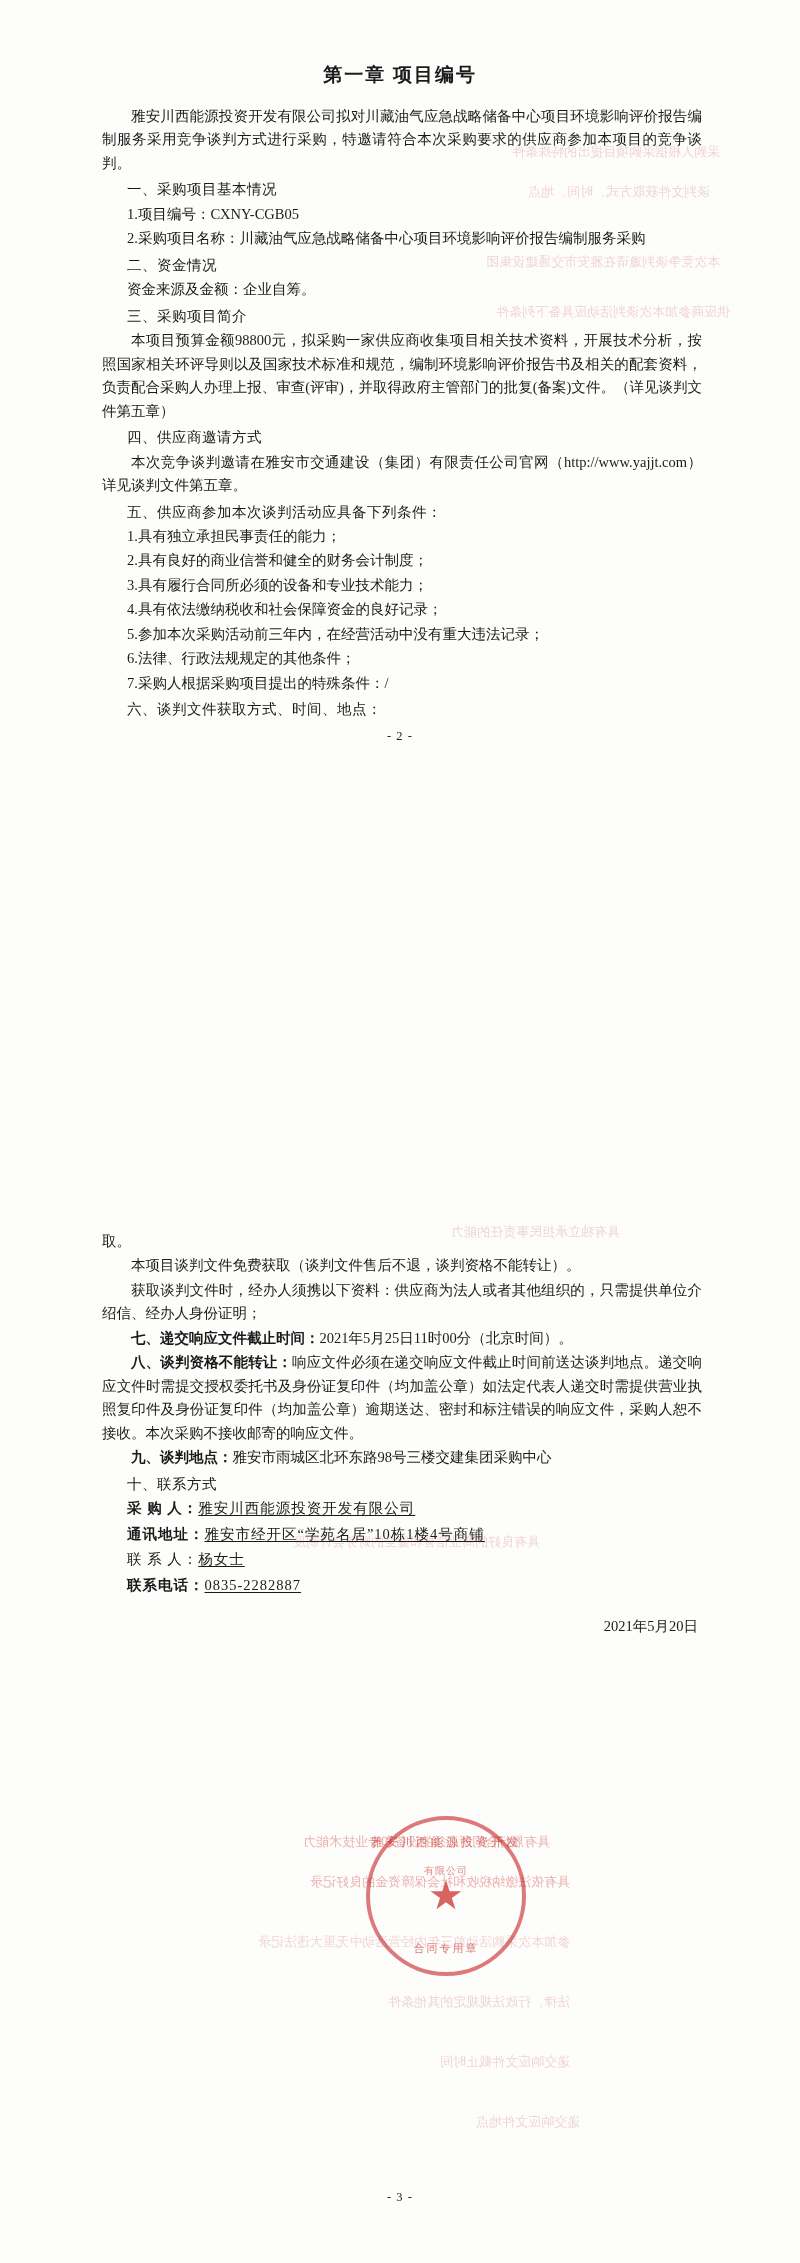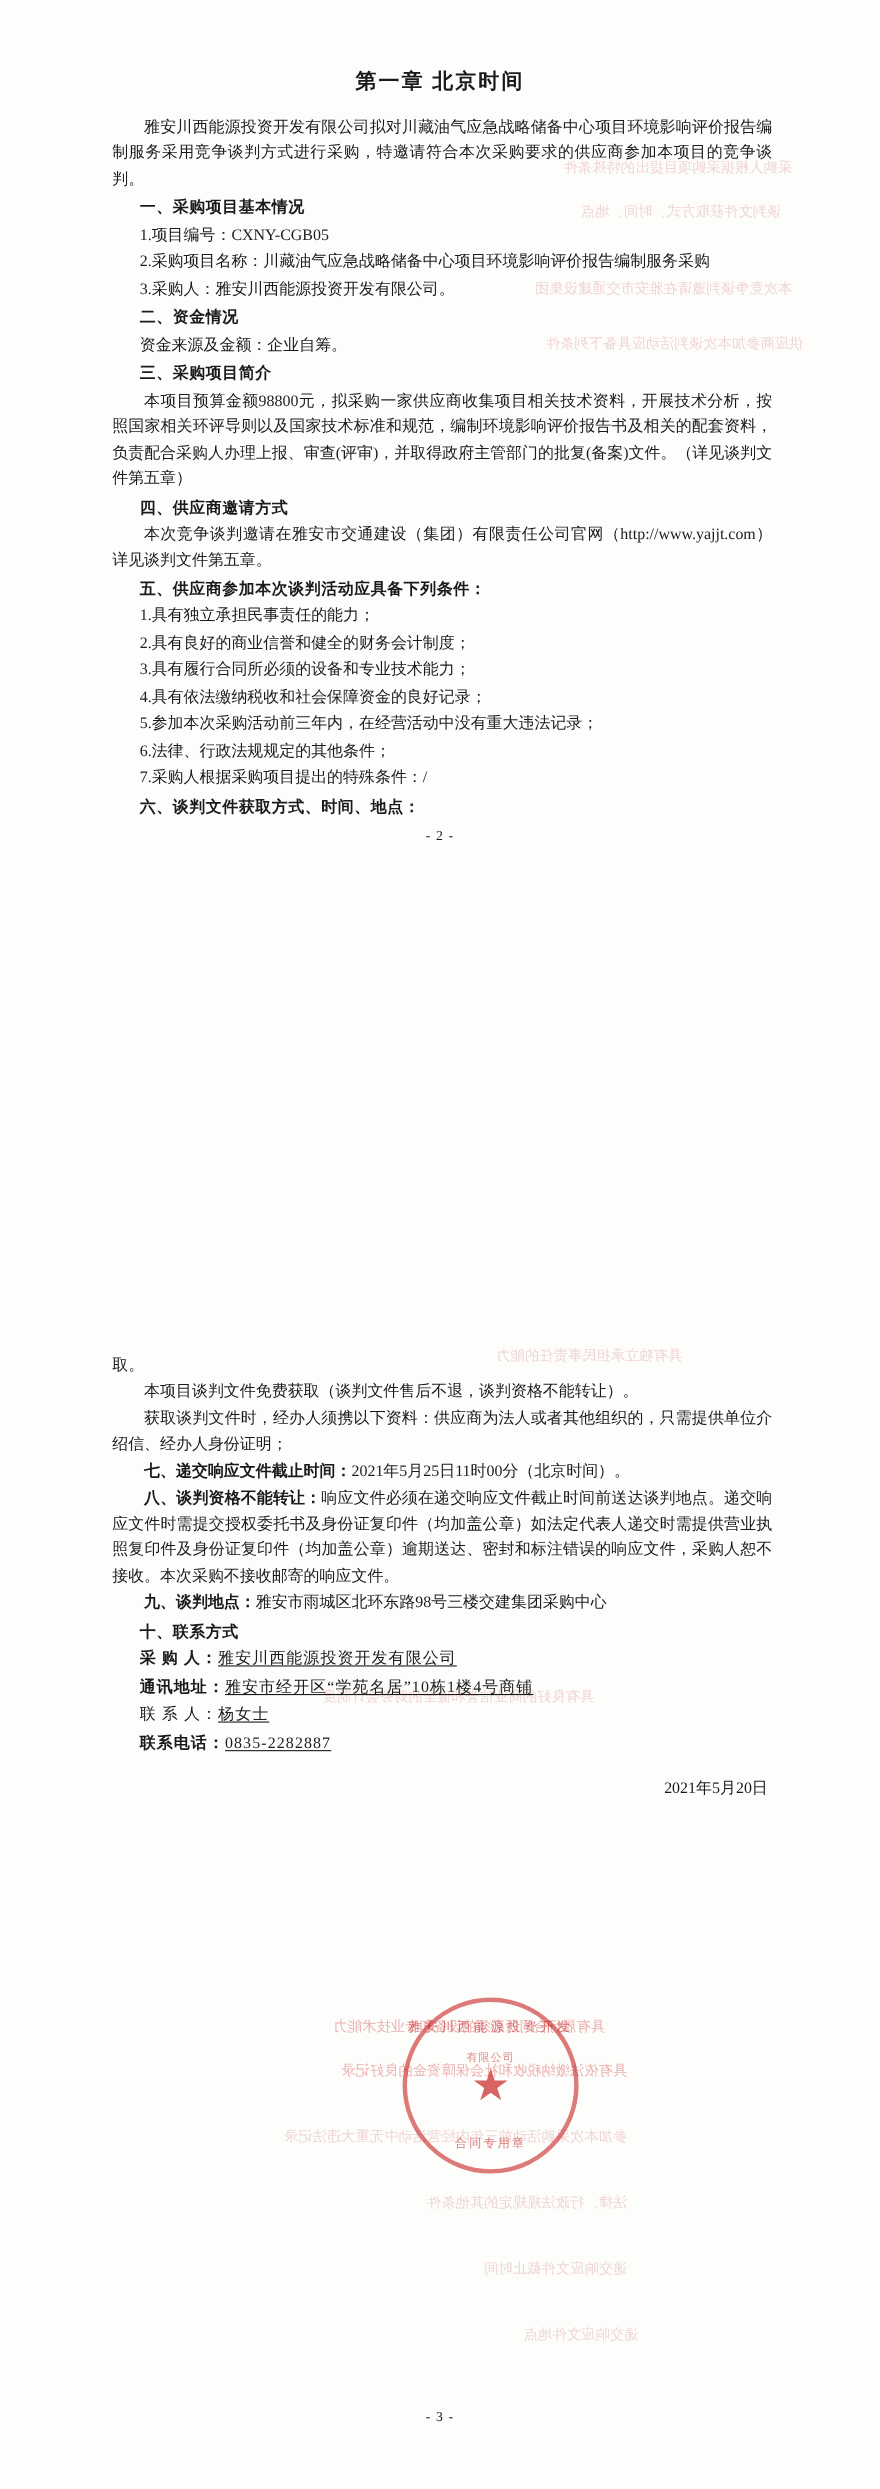--- a/index.html
+++ b/index.html
@@ -44,21 +44,21 @@
     margin: 0 0 1px 4px;
     text-indent: 2em;
     text-align: justify;
   }
   p.para.noindent {
     text-indent: 0;
   }
   p.heading {
     margin: 3px 0 1px 0;
     text-indent: 2em;
-    font-weight: bold;
+    font-weight: normal;
     letter-spacing: 0.5px;
   }
   p.item {
     margin: 0 0 1px 0;
     text-indent: 2em;
   }
   .pagenum {
     text-align: center;
     font-size: 12.5px;
     margin-top: 4px;
@@ -152,28 +152,27 @@
 <div class="page">
 
   <div class="sheet" style="top:60px;">
 
     <div class="bleed light" style="top:80px; left:300px; width:420px;">采购人根据采购项目提出的特殊条件</div>
     <div class="bleed light" style="top:120px; left:330px; width:380px;">谈判文件获取方式、时间、地点</div>
     <div class="bleed light" style="top:190px; left:300px; width:420px;">本次竞争谈判邀请在雅安市交通建设集团</div>
     <div class="bleed light" style="top:240px; left:330px; width:400px;">供应商参加本次谈判活动应具备下列条件</div>
 
     <div class="content">
-      <h1 class="doc-title">第一章  北京时间</h1>
+      <h1 class="doc-title">第一章  项目编号</h1>
 
       <p class="para">雅安川西能源投资开发有限公司拟对川藏油气应急战略储备中心项目环境影响评价报告编制服务采用竞争谈判方式进行采购，特邀请符合本次采购要求的供应商参加本项目的竞争谈判。</p>
 
       <p class="heading">一、采购项目基本情况</p>
       <p class="item">1.项目编号：CXNY-CGB05</p>
       <p class="item">2.采购项目名称：川藏油气应急战略储备中心项目环境影响评价报告编制服务采购</p>
-      <p class="item">3.采购人：雅安川西能源投资开发有限公司。</p>
 
       <p class="heading">二、资金情况</p>
       <p class="item">资金来源及金额：企业自筹。</p>
 
       <p class="heading">三、采购项目简介</p>
       <p class="para">本项目预算金额98800元，拟采购一家供应商收集项目相关技术资料，开展技术分析，按照国家相关环评导则以及国家技术标准和规范，编制环境影响评价报告书及相关的配套资料，负责配合采购人办理上报、审查(评审)，并取得政府主管部门的批复(备案)文件。（详见谈判文件第五章）</p>
 
       <p class="heading">四、供应商邀请方式</p>
       <p class="para">本次竞争谈判邀请在雅安市交通建设（集团）有限责任公司官网（http://www.yajjt.com）详见谈判文件第五章。</p>
 

